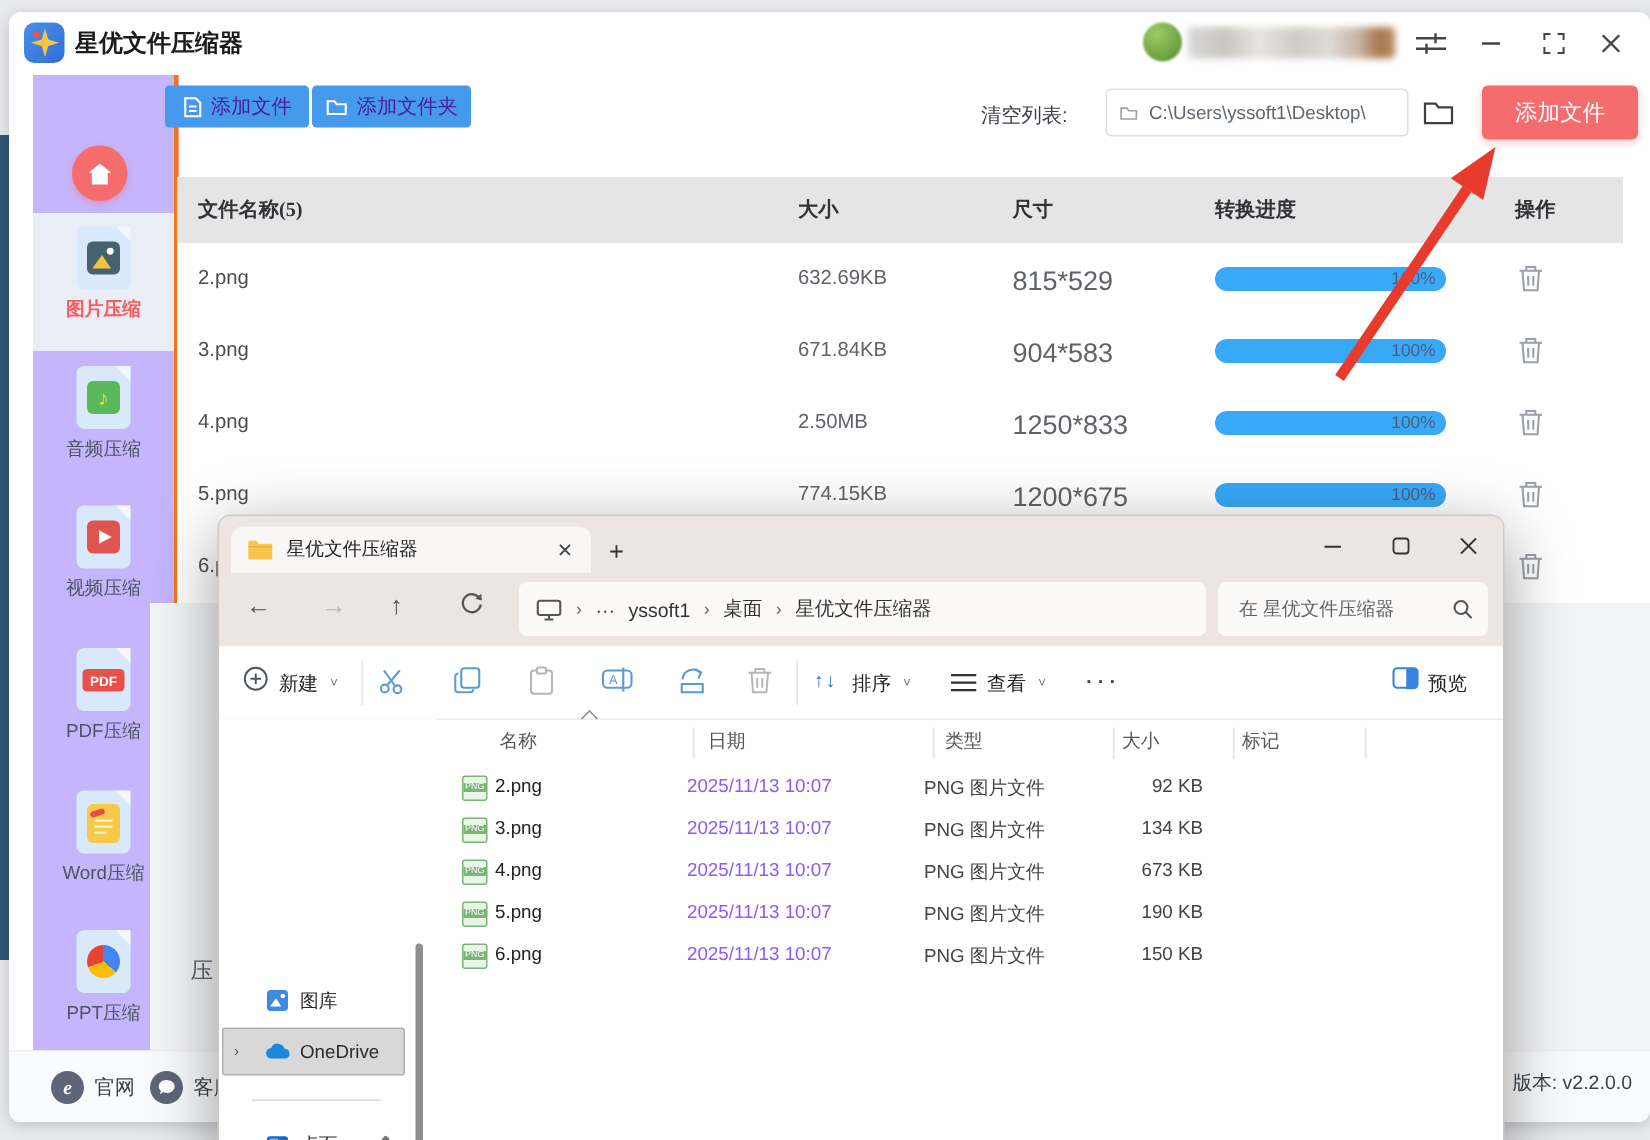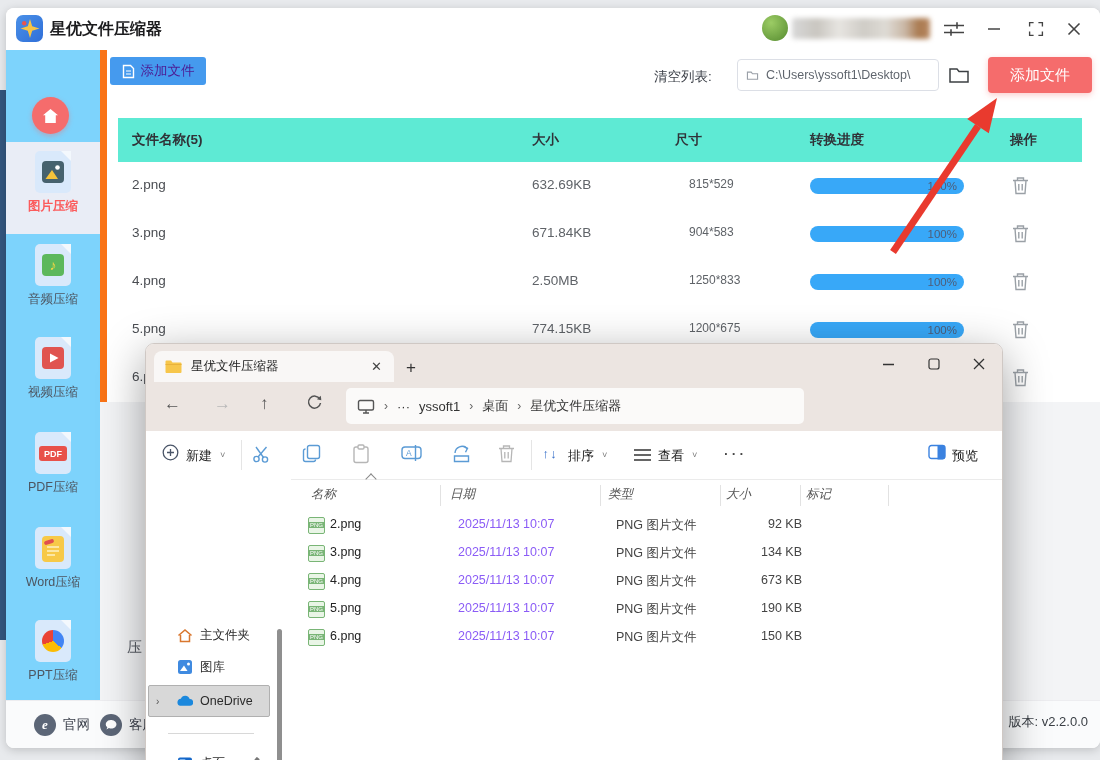--- a/index.html
+++ b/index.html
@@ -10,47 +10,47 @@
   #app{left:6px;top:8px;width:1094px;height:740px;background:#fff;border-radius:8px;box-shadow:0 2px 10px rgba(0,0,0,.18);overflow:hidden;}
   
   #titlebar{left:0;top:0;width:100%;height:42px;background:#fff;}
   #app-logo{left:10px;top:7px;width:27px;height:27px;border-radius:7px;background:linear-gradient(135deg,#4a90e8,#2f6fd8);}
   #app-title{left:44px;top:11px;font-size:16px;font-weight:bold;color:#1c1c1e;}
   #avatar{left:756px;top:7px;width:26px;height:26px;border-radius:50%;background:radial-gradient(circle at 35% 30%,#9ccc65,#558b2f);filter:blur(.6px);}
   #avatar-blur{left:786px;top:10px;width:138px;height:21px;border-radius:3px;filter:blur(2.5px);
     background:linear-gradient(90deg,#d8d8d8 0%,#c9c6c0 18%,#e7e5e1 34%,#cfccc6 52%,#dedbd5 68%,#c9b6a4 82%,#a9794f 92%,#b98a63 100%);}
   .titlebtn{top:12px;width:24px;height:18px;display:flex;align-items:center;justify-content:center;}
   
-  #sidebar{left:0;top:42px;width:94px;height:650px;background:#7dd3fc;border-right:7px solid #f97316;}
+  #sidebar{left:16px;top:42px;width:94px;height:650px;background:#c4b5fd;border-right:3px solid #f97316;}
   #home-btn{left:26px;top:47px;width:37px;height:37px;border-radius:50%;background:#f56c6c;display:flex;align-items:center;justify-content:center;box-shadow:0 2px 5px rgba(245,108,108,.4);}
   .side-item{left:0;width:94px;height:92px;text-align:center;}
   .side-item.sel{background:#e9edf6;}
   .side-item .lab{position:absolute;left:0;top:56px;width:94px;font-size:12.5px;color:#4d5560;}
   .side-item.sel .lab{color:#fb5b5c;font-weight:bold;}
   .ficon{position:absolute;left:29px;top:9px;width:36px;height:42px;background:#d9e9fb;border-radius:5px;}
   .ficon::before{content:"";position:absolute;right:0;top:0;border-style:solid;border-width:0 10px 10px 0;border-color:transparent #f3f8fd transparent transparent;}
   .badge{position:absolute;left:7px;top:10px;width:22px;height:22px;border-radius:4px;display:flex;align-items:center;justify-content:center;}
   
   #app-footer{left:0;top:692px;width:1094px;height:48px;background:#fafbfc;border-top:1px solid #ededf0;}
   .foot-link{top:12px;height:24px;display:flex;align-items:center;gap:7px;font-size:13.5px;color:#3a3f4a;}
   .foot-circ{width:22px;height:22px;border-radius:50%;background:#5c6677;color:#fff;display:flex;align-items:center;justify-content:center;font-size:13px;}
   #version{right:12px;top:705px;font-size:13px;color:#3a3f45;}
   
   .blue-btn{top:49px;height:28px;background:#459aee;color:#4c1d95;font-size:13.5px;display:flex;align-items:center;justify-content:center;gap:6px;border-radius:3px;}
   #save-label{left:648px;top:60px;font-size:13.5px;color:#3c4048;}
   #save-input{left:731px;top:51px;width:200px;height:30px;border:1px solid #dcdfe6;border-radius:4px;background:#fff;display:flex;align-items:center;overflow:hidden;}
   #save-input input{border:0;outline:none;width:170px;font-size:12.5px;color:#60666e;font-family:inherit;background:transparent;}
   #start-btn{left:982px;top:49px;width:104px;height:36px;background:#f56c6c;border-radius:4px;color:#fff;font-size:15px;display:flex;align-items:center;justify-content:center;box-shadow:0 2px 6px rgba(245,108,108,.35);}
   
-  #thead{left:112px;top:110px;width:964px;height:44px;background:#5eead4;}
+  #thead{left:112px;top:110px;width:964px;height:44px;background:#e5e5e5;font-family:Liberation Serif, serif;}
   .hcell{position:absolute;top:13px;font-size:13.5px;font-weight:bold;color:#303338;}
   .trow{position:absolute;left:112px;width:964px;height:48px;background:#fff;border-bottom:1px solid #eef0f3;}
   .c-name{position:absolute;left:14px;top:15px;font-size:13.5px;color:#4a4d52;}
   .c-size{position:absolute;left:414px;top:15px;font-size:13.5px;color:#5f6368;}
-  .c-dims{position:absolute;left:557px;top:15px;font-size:12px;color:#5f6368;margin-left:14px;}
+  .c-dims{position:absolute;left:557px;top:15px;font-size:18px;color:#5f6368;}
   .pbar{position:absolute;left:692px;top:16px;width:154px;height:16px;border-radius:8px;background:#38a8f8;display:flex;align-items:center;justify-content:flex-end;}
   .pbar span{font-size:11.5px;color:#4e5d78;padding-right:7px;}
   .row-trash{position:absolute;left:894px;top:14px;}
   #grey-below{left:94px;top:394px;width:1000px;height:298px;background:#f3f4f6;}
   #frag-text{left:121px;top:630px;font-size:15px;color:#5a5e66;}
   
   #explorer{left:145px;top:343px;width:856px;height:432px;background:#fff;border-radius:9px 9px 0 0;box-shadow:0 12px 45px rgba(0,0,0,.38);overflow:hidden;border:1px solid #cfc8c4;}
   #exp-head{left:0;top:0;width:100%;height:87px;background:#ece5e1;}
   #exp-tab{left:8px;top:7px;width:240px;height:31px;background:#f9f7f6;border-radius:8px 8px 0 0;display:flex;align-items:center;}
   #exp-tab .ttl{font-size:12.5px;color:#222;margin-left:9px;}
@@ -68,21 +68,21 @@
   .chev{font-size:9px;color:#777;}
   
   #exp-side{left:0;top:135px;width:145px;height:297px;background:#fff;}
   .eside-row{position:absolute;left:0;width:130px;height:30px;display:flex;align-items:center;font-size:12.5px;color:#2b2b2b;}
   .eside-ic{position:absolute;left:30px;width:17px;height:17px;display:flex;align-items:center;justify-content:center;}
   .eside-lab{position:absolute;left:54px;}
   .pin{position:absolute;left:104px;top:8px;}
   #onedrive-sel{left:2px;top:206px;width:120px;height:30px;background:#d8d8d8;border:1px solid #b0b0b0;border-radius:2px;}
   #eside-sep{left:22px;top:254px;width:86px;height:1px;background:#d8d8d8;}
   #eside-scroll{left:131px;top:150px;width:5px;height:275px;background:#8f8f8f;border-radius:3px;}
-  #exp-list-head{left:137px;top:138px;width:711px;height:26px;font-style:italic;}
+  #exp-list-head{left:159px;top:138px;width:711px;height:26px;}
   .ecol{position:absolute;top:4px;font-size:12.5px;color:#555;}
   .ecol-sep{position:absolute;top:3px;width:1px;height:21px;background:#e2e2e2;}
   .erow{position:absolute;left:145px;width:711px;height:28px;}
   .e-name{position:absolute;left:39px;top:6px;font-size:12.5px;color:#222;font-weight:500;}
   .e-date{position:absolute;left:167px;top:6px;font-size:12.5px;color:#8b5cf6;}
   .e-type{position:absolute;left:325px;top:6px;font-size:12.5px;color:#444;}
   .e-size{position:absolute;left:395px;top:6px;width:116px;text-align:right;font-size:12.5px;color:#444;}
   .png-ic{position:absolute;left:17px;top:6px;width:15px;height:15px;background:#e9f5e6;border:1px solid #79b576;border-radius:2px;}
   .png-ic::after{content:"PNG";position:absolute;left:0px;top:4px;font-size:6px;color:#fff;background:#79b576;padding:0 1px;}
   
@@ -199,20 +199,26 @@
     </div>
 
     <div class="abs blue-btn" style="left:104px;width:96px">
       <svg width="13" height="15" viewBox="0 0 13 15">
           <path d="M1.5 1.5 h7 l3 3 v9 h-10 Z" fill="none" stroke="#fff" stroke-width="1.4"></path>
           <line x1="4" y1="7" x2="9" y2="7" stroke="#fff" stroke-width="1.2"></line>
           <line x1="4" y1="10" x2="9" y2="10" stroke="#fff" stroke-width="1.2"></line>
         </svg>
       <span>添加文件</span>
     </div>
+    <div class="abs blue-btn" style="left:202px;width:106px">
+      <svg width="15" height="13" viewBox="0 0 15 13">
+          <path d="M1.5 2.5 h4.5 l1.5 2 h6 v6.5 h-12 Z" fill="none" stroke="#fff" stroke-width="1.4"></path>
+        </svg>
+      <span>添加文件夹</span>
+    </div>
     <div class="abs" id="save-label">清空列表:</div>
     <div class="abs" id="save-input">
       <svg width="13" height="11" viewBox="0 0 15 13" style="margin:0 5px 0 8px">
           <path d="M1.5 2.5 h4.5 l1.5 2 h6 v6.5 h-12 Z" fill="none" stroke="#9aa0a8" stroke-width="1.3"></path>
         </svg>
       <input readonly="" value="C:\Users\yssoft1\Desktop\" style="">
     </div>
     <div class="abs" style="left:942px;top:58px">
       <svg width="22" height="18" viewBox="0 0 22 18">
           <path d="M2 3 h7 l2 2.5 h9 v10.5 h-18 Z" fill="none" stroke="#3c4043" stroke-width="1.5"></path>
@@ -352,20 +358,27 @@
             <line x1="6" y1="14" x2="12" y2="14" stroke="#555" stroke-width="1.4"></line>
             <line x1="9" y1="11" x2="9" y2="14" stroke="#555" stroke-width="1.4"></line>
           </svg>
         <span class="crumb-sep">›</span>
         <span>···</span>
         <span>yssoft1</span>
         <span class="crumb-sep">›</span>
         <span>桌面</span>
         <span class="crumb-sep">›</span>
         <span>星优文件压缩器</span>
+      </div>
+      <div class="abs" id="exp-search">
+        <span>在 星优文件压缩器</span>
+        <svg width="14" height="14" viewBox="0 0 14 14" style="margin-left:auto">
+            <circle cx="6" cy="6" r="4.3" fill="none" stroke="#555" stroke-width="1.4"></circle>
+            <line x1="9.2" y1="9.2" x2="13" y2="13" stroke="#555" stroke-width="1.4"></line>
+          </svg>
       </div>
     </div>
 
     <div class="abs" id="cmdbar">
       <span class="cmd-ic" style="left:16px">
         <svg width="17" height="17" viewBox="0 0 17 17">
             <circle cx="8.5" cy="8.5" r="7.3" fill="none" stroke="#4a5568" stroke-width="1.3"></circle>
             <line x1="8.5" y1="5" x2="8.5" y2="12" stroke="#4a5568" stroke-width="1.3"></line>
             <line x1="5" y1="8.5" x2="12" y2="8.5" stroke="#4a5568" stroke-width="1.3"></line>
           </svg>
@@ -440,29 +453,20 @@
         <svg width="18" height="16" viewBox="0 0 18 16">
             <rect x="1" y="1.5" width="16" height="13" rx="2.5" fill="none" stroke="#3b82e0" stroke-width="1.4"></rect>
             <path d="M9.5 1.5 h5 a2.5 2.5 0 0 1 2.5 2.5 v9 a2.5 2.5 0 0 1 -2.5 2.5 h-5 Z" fill="#3b82e0"></path>
           </svg>
       </span>
       <span class="cmd-txt" style="left:806px">预览</span>
     </div>
 
     <div class="abs" id="exp-side">
       <div class="abs" id="onedrive-sel"></div>
-      <div class="eside-row" style="top:141px">
-        <span class="eside-ic">
-          <svg width="16" height="15" viewBox="0 0 16 15">
-              <path d="M1.5 7.5 L8 2 L14.5 7.5" fill="none" stroke="#d9772f" stroke-width="1.6"></path>
-              <path d="M3.5 7 v6.5 h9 V7" fill="none" stroke="#d9772f" stroke-width="1.5"></path>
-            </svg>
-        </span>
-        <span class="eside-lab">主文件夹</span>
-      </div>
       <div class="eside-row" style="top:173px">
         <span class="eside-ic">
           <svg width="16" height="16" viewBox="0 0 16 16">
               <rect x="1" y="1" width="14" height="14" rx="2.5" fill="#3f8ae0"></rect>
               <path d="M3 12 L7 6.5 L10.5 12 Z" fill="#fff"></path>
               <circle cx="11.5" cy="5" r="1.5" fill="#fff"></circle>
             </svg>
         </span>
         <span class="eside-lab">图库</span>
       </div>

